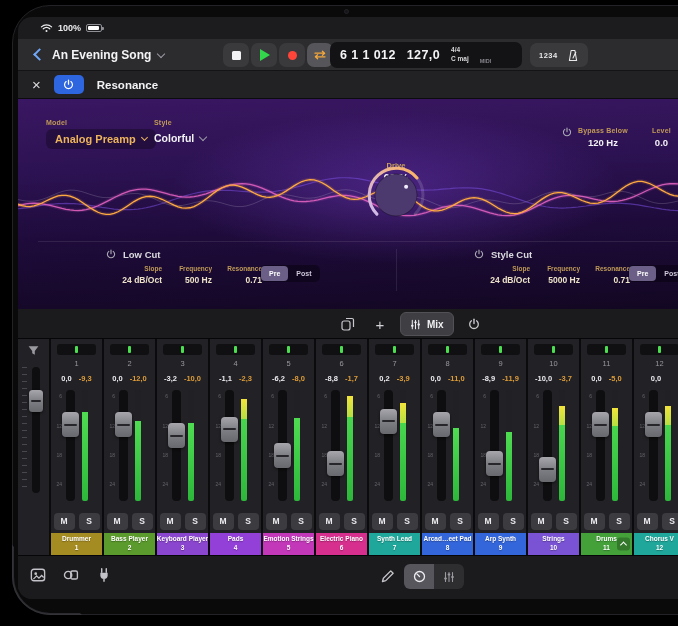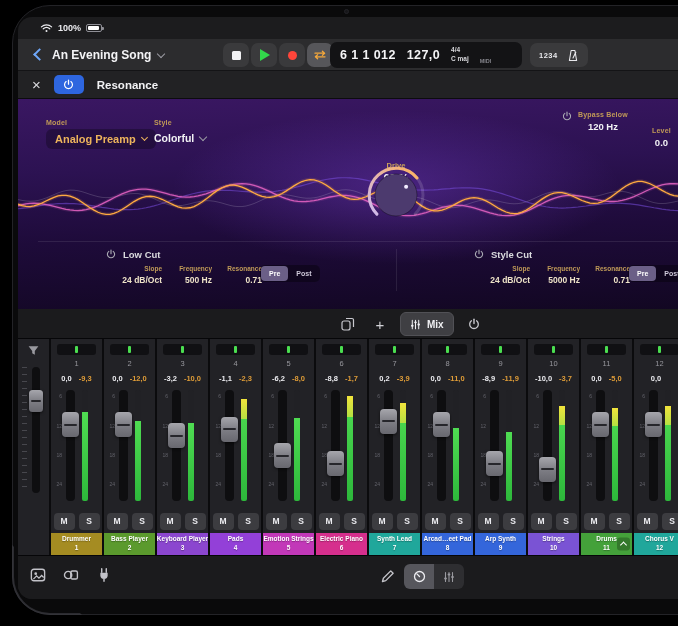--- a/index.html
+++ b/index.html
@@ -59,21 +59,21 @@
   .glow{position:absolute;left:0;top:0;right:0;height:170px;
           background:radial-gradient(ellipse 320px 110px at 54% 52%,rgba(150,80,255,.30),transparent 70%)}
   .waves{position:absolute;left:0;top:52px;width:700px;height:92px}
   .fieldlabel{font-size:7px;font-weight:700;color:#c19a57;letter-spacing:.2px}
   .model{position:absolute;left:28px;top:20px}
   .model-pill{margin-top:3px;display:flex;align-items:center;gap:6px;background:rgba(0,0,0,.28);
           border-radius:6px;padding:4px 9px;color:#ecb45c;font-size:11px;font-weight:700}
   .model-pill .chev-down{border-color:#ecb45c;width:5px;height:5px}
   .style{position:absolute;left:136px;top:20px}
   .style-val{margin-top:6px;display:flex;align-items:center;gap:6px;color:#f2f2f5;font-size:10.5px;font-weight:700}
-  .bypass{position:absolute;left:544px;top:12px;display:flex;gap:6px;color:#b9b9c2}
+  .bypass{position:absolute;left:544px;top:28px;display:flex;gap:6px;color:#b9b9c2}
   .b-col{display:flex;flex-direction:column;align-items:center;gap:3px}
   .b-val{font-size:9.5px;font-weight:700;color:#f2f2f5}
   .level{position:absolute;left:634px;top:28px}
   .drive-label{position:absolute;left:56px;right:0;top:62px;text-align:center;font-size:7.5px;font-weight:700;color:#c9a159}
   .drive-value{position:absolute;left:56px;right:0;top:73px;text-align:center;font-size:11px;font-weight:700;color:#f5f5f7}
   .knob{position:absolute;left:349px;top:67px}
   .hdiv{position:absolute;left:20px;right:0;top:142px;height:1px;background:rgba(255,255,255,.09)}
   .vdiv{position:absolute;left:378px;top:150px;width:1px;height:42px;background:rgba(255,255,255,.09)}
   .cut-header{position:absolute;display:flex;align-items:flex-start;gap:7px;color:#dadade;font-size:9.5px;font-weight:700}
   .cut-params{position:absolute;display:flex;gap:4px}

